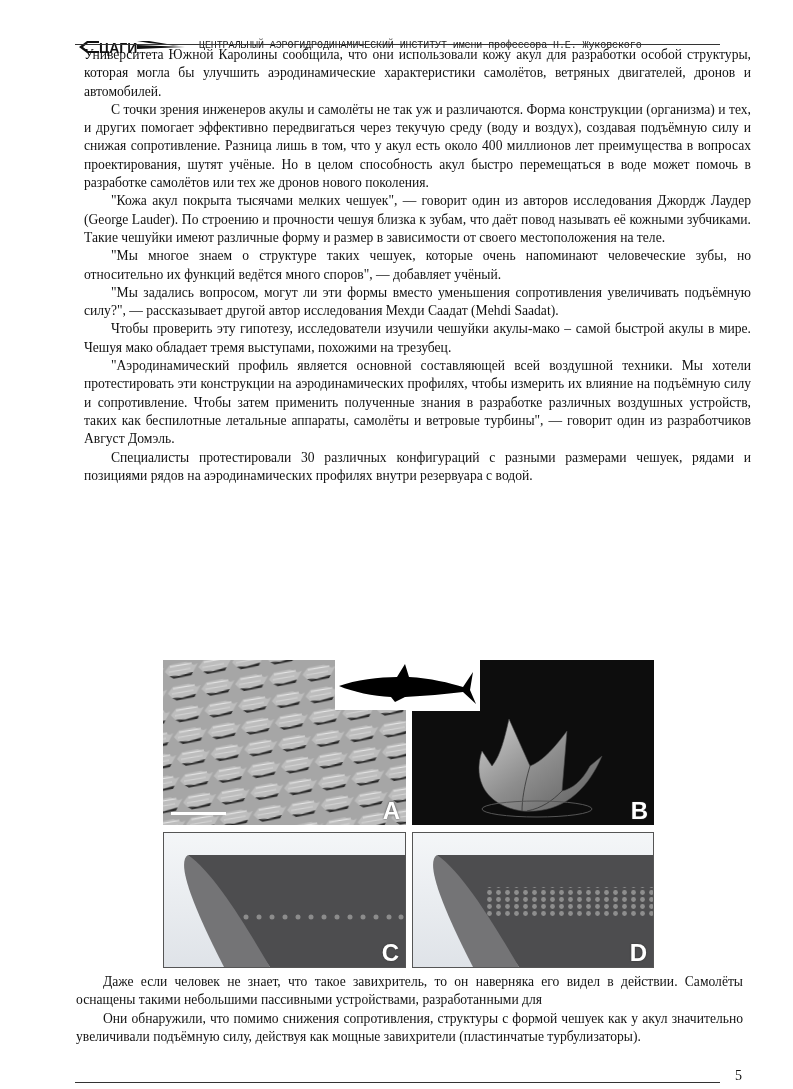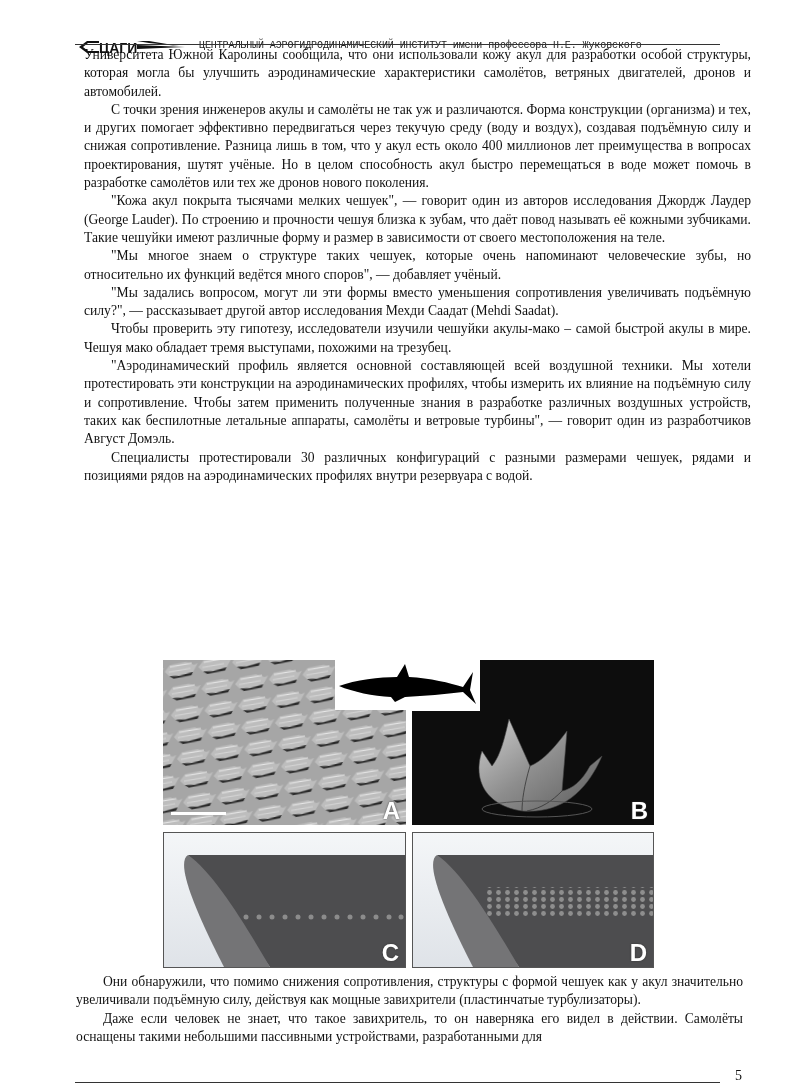--- a/index.html
+++ b/index.html
@@ -147,18 +147,18 @@
       <rect width="240" height="134" fill="url(#skyD)"></rect>
       <path d="M24 22 L240 22 L240 134 L106 134 Z" fill="#4d4d4f"></path>
       <path d="M24 22 C14 28 22 60 60 134 L106 134 C80 90 50 40 24 22 Z" fill="#747476"></path>
       <rect x="70" y="54" width="170" height="30" fill="url(#dentRows)"></rect>
     </svg>
     <div class="panel-label">D</div>
   </div>
 </div>
 
 <div class="body-text" id="text-bottom">
+  <p>Даже если человек не знает, что такое завихритель, то он наверняка его видел в действии. Самолёты оснащены такими небольшими пассивными устройствами, разработанными для</p>
   <p>Они обнаружили, что помимо снижения сопротивления, структуры с формой чешуек как у акул значительно увеличивали подъёмную силу, действуя как мощные завихрители (пластинчатые турбулизаторы).</p>
-  <p>Даже если человек не знает, что такое завихритель, то он наверняка его видел в действии. Самолёты оснащены такими небольшими пассивными устройствами, разработанными для</p>
 </div>
 
 <div class="footer-rule"></div>
 <div class="page-number">5</div>
 
 </body></html>

